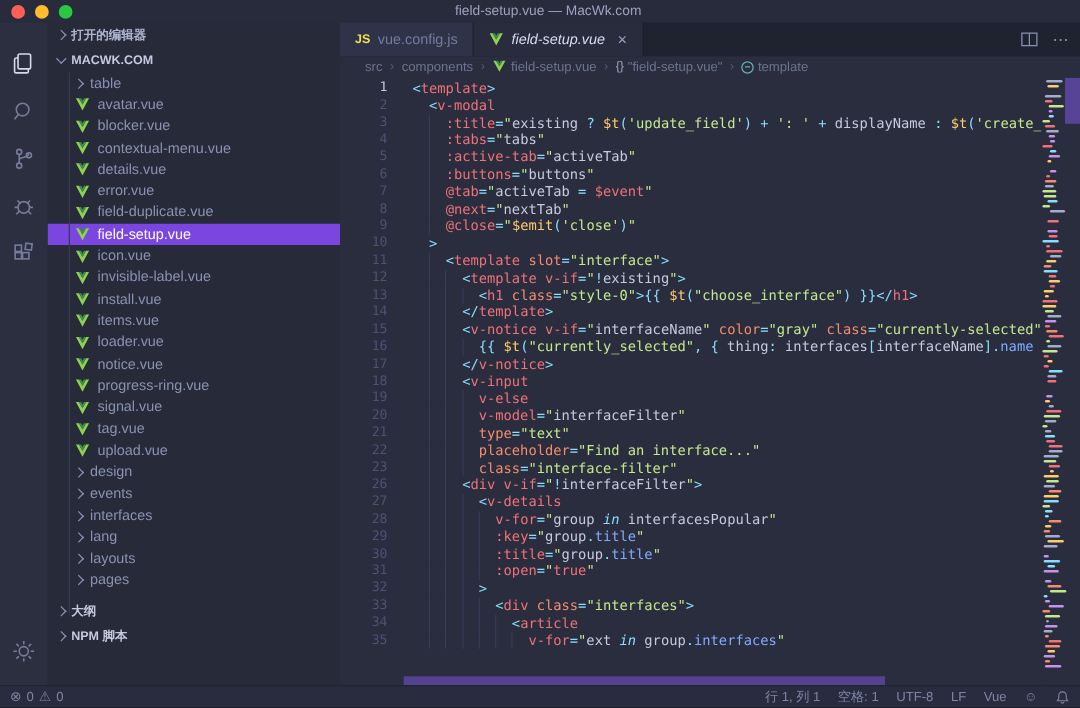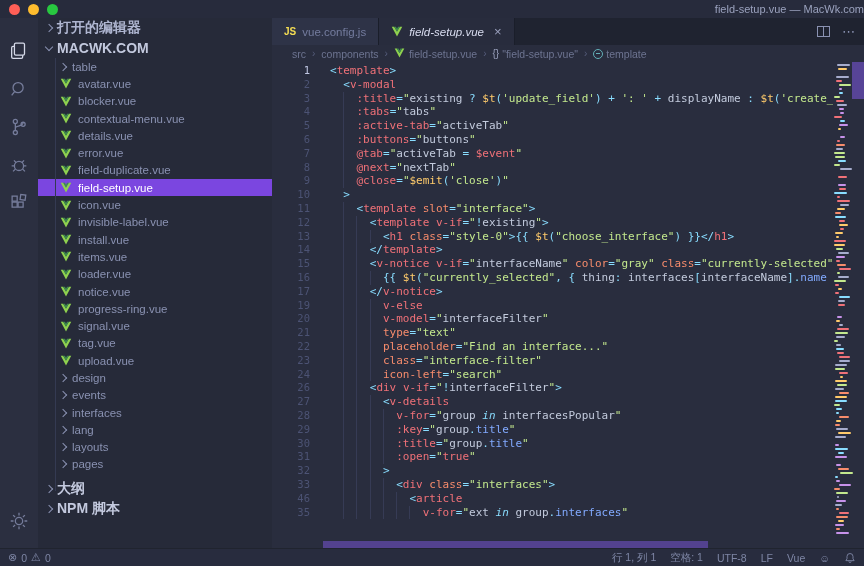--- a/index.html
+++ b/index.html
@@ -4,32 +4,32 @@
 <style>
   html,body{margin:0;padding:0;background:#14161f;}
   *{box-sizing:border-box;}
   .window{width:864px;height:566px;display:flex;flex-direction:column;overflow:hidden;
     font-family:"Liberation Sans","DejaVu Sans",sans-serif;position:relative;background:#292d3e;}
   
   .titlebar{height:18px;background:#272b3c;display:flex;align-items:center;position:relative;flex:0 0 auto;}
   .lights{display:flex;gap:8px;margin-left:9px;}
   .light{width:11px;height:11px;border-radius:50%;}
   .light.r{background:#ff5f57}.light.y{background:#febc2e}.light.g{background:#28c840}
-  .win-title{position:absolute;left:13px;right:0;text-align:right;font-size:11px;color:#9aa1bd;line-height:18px;}
+  .win-title{position:absolute;left:13px;right:0;text-align:center;font-size:11px;color:#9aa1bd;line-height:18px;}
   
   .main{flex:1;display:flex;min-height:0;}
   .activitybar{width:38px;background:#2b2f40;display:flex;flex-direction:column;align-items:center;padding-top:14px;flex:0 0 auto;}
   .act-icon{width:38px;height:38px;display:flex;align-items:center;justify-content:center;opacity:.95;}
   .act-icon svg{stroke:#7a81a0;fill:none;stroke-width:1.4;}
   .act-icon.active svg{stroke:#dfe3f2;}
   .act-spacer{flex:1;}
   
   .sidebar{width:234px;background:#262a39;display:flex;flex-direction:column;font-size:11.5px;color:#8a92b2;flex:0 0 auto;overflow:hidden;}
   .side-title{height:28px;line-height:32px;padding-left:15px;font-size:11px;color:#969db9;letter-spacing:.3px;}
-  .sec-row{height:20px;display:flex;align-items:center;padding-left:6px;gap:5px;color:#c3c9de;font-weight:bold;font-size:14px;cursor:default;}
+  .sec-row{height:20px;display:flex;align-items:center;padding-left:6px;gap:5px;color:#c3c9de;font-weight:bold;font-size:10px;cursor:default;}
   .chev{width:6px;height:6px;border-right:1.3px solid #8a92b2;border-bottom:1.3px solid #8a92b2;display:inline-block;flex:0 0 auto;}
   .chev.right{transform:rotate(-45deg);margin-left:2px;}
   .chev.down{transform:rotate(45deg);margin-left:2px;margin-top:-3px;}
   .tree{position:relative;flex:0 0 auto;}
   .tree-guide{position:absolute;left:17px;top:0;width:1px;background:#343a52;}
   .tree-row{height:17.3px;display:flex;align-items:center;padding-left:22px;gap:6px;cursor:pointer;white-space:nowrap;}
   .tree-row .lbl{font-size:11.5px;color:#8a92b2;}
   .tree-row.folder{padding-left:20px;align-items:center;}
   .tree-row.selected{background:var(--accent,#7b46e0);}
   .tree-row.selected .lbl{color:#ffffff;}
@@ -372,35 +372,35 @@
             <div class="cl"><span class="ln">8</span><span class="lc"><span class="guide" style="left: 2ch;"></span>    <span class="tk-d">@next</span><span class="tk-p">=</span><span class="tk-s">"</span><span class="tk-v">nextTab</span><span class="tk-s">"</span></span></div>
             <div class="cl"><span class="ln">9</span><span class="lc"><span class="guide" style="left: 2ch;"></span>    <span class="tk-d">@close</span><span class="tk-p">=</span><span class="tk-s">"</span><span class="tk-f">$emit</span><span class="tk-p">(</span><span class="tk-s">'close'</span><span class="tk-p">)</span><span class="tk-s">"</span></span></div>
             <div class="cl"><span class="ln">10</span><span class="lc">  <span class="tk-p">&gt;</span></span></div>
             <div class="cl"><span class="ln">11</span><span class="lc"><span class="guide" style="left: 2ch;"></span>    <span class="tk-p">&lt;</span><span class="tk-t">template</span><span class="tk-v"> </span><span class="tk-a">slot</span><span class="tk-p">=</span><span class="tk-s">"interface"</span><span class="tk-p">&gt;</span></span></div>
             <div class="cl"><span class="ln">12</span><span class="lc"><span class="guide" style="left: 2ch;"></span><span class="guide" style="left: 4ch;"></span>      <span class="tk-p">&lt;</span><span class="tk-t">template</span><span class="tk-v"> </span><span class="tk-d">v-if</span><span class="tk-p">=</span><span class="tk-s">"</span><span class="tk-p">!</span><span class="tk-v">existing</span><span class="tk-s">"</span><span class="tk-p">&gt;</span></span></div>
             <div class="cl"><span class="ln">13</span><span class="lc"><span class="guide" style="left: 2ch;"></span><span class="guide" style="left: 4ch;"></span><span class="guide" style="left: 6ch;"></span>        <span class="tk-p">&lt;</span><span class="tk-t">h1</span><span class="tk-v"> </span><span class="tk-a">class</span><span class="tk-p">=</span><span class="tk-s">"style-0"</span><span class="tk-p">&gt;</span><span class="tk-p">{{ </span><span class="tk-f">$t</span><span class="tk-p">(</span><span class="tk-s">"choose_interface"</span><span class="tk-p">)</span><span class="tk-p"> }}</span><span class="tk-p">&lt;/</span><span class="tk-t">h1</span><span class="tk-p">&gt;</span></span></div>
             <div class="cl"><span class="ln">14</span><span class="lc"><span class="guide" style="left: 2ch;"></span><span class="guide" style="left: 4ch;"></span>      <span class="tk-p">&lt;/</span><span class="tk-t">template</span><span class="tk-p">&gt;</span></span></div>
             <div class="cl"><span class="ln">15</span><span class="lc"><span class="guide" style="left: 2ch;"></span><span class="guide" style="left: 4ch;"></span>      <span class="tk-p">&lt;</span><span class="tk-t">v-notice</span><span class="tk-v"> </span><span class="tk-d">v-if</span><span class="tk-p">=</span><span class="tk-s">"</span><span class="tk-v">interfaceName</span><span class="tk-s">"</span><span class="tk-v"> </span><span class="tk-a">color</span><span class="tk-p">=</span><span class="tk-s">"gray"</span><span class="tk-v"> </span><span class="tk-a">class</span><span class="tk-p">=</span><span class="tk-s">"currently-selected"</span><span class="tk-p">&gt;</span></span></div>
             <div class="cl"><span class="ln">16</span><span class="lc"><span class="guide" style="left: 2ch;"></span><span class="guide" style="left: 4ch;"></span><span class="guide" style="left: 6ch;"></span>        <span class="tk-p">{{ </span><span class="tk-f">$t</span><span class="tk-p">(</span><span class="tk-s">"currently_selected"</span><span class="tk-p">, { </span><span class="tk-v">thing</span><span class="tk-p">: </span><span class="tk-v">interfaces</span><span class="tk-p">[</span><span class="tk-v">interfaceName</span><span class="tk-p">]</span><span class="tk-p">.</span><span class="tk-r">name</span><span class="tk-p"> }) }}</span></span></div>
             <div class="cl"><span class="ln">17</span><span class="lc"><span class="guide" style="left: 2ch;"></span><span class="guide" style="left: 4ch;"></span>      <span class="tk-p">&lt;/</span><span class="tk-t">v-notice</span><span class="tk-p">&gt;</span></span></div>
+            <div class="cl"><span class="ln">18</span><span class="lc"><span class="guide" style="left: 2ch;"></span><span class="guide" style="left: 4ch;"></span>      <span class="tk-p">&lt;</span><span class="tk-t">v-input</span></span></div>
             <div class="cl"><span class="ln">19</span><span class="lc"><span class="guide" style="left: 2ch;"></span><span class="guide" style="left: 4ch;"></span><span class="guide" style="left: 6ch;"></span>        <span class="tk-d">v-else</span></span></div>
             <div class="cl"><span class="ln">20</span><span class="lc"><span class="guide" style="left: 2ch;"></span><span class="guide" style="left: 4ch;"></span><span class="guide" style="left: 6ch;"></span>        <span class="tk-d">v-model</span><span class="tk-p">=</span><span class="tk-s">"</span><span class="tk-v">interfaceFilter</span><span class="tk-s">"</span></span></div>
             <div class="cl"><span class="ln">21</span><span class="lc"><span class="guide" style="left: 2ch;"></span><span class="guide" style="left: 4ch;"></span><span class="guide" style="left: 6ch;"></span>        <span class="tk-a">type</span><span class="tk-p">=</span><span class="tk-s">"text"</span></span></div>
             <div class="cl"><span class="ln">22</span><span class="lc"><span class="guide" style="left: 2ch;"></span><span class="guide" style="left: 4ch;"></span><span class="guide" style="left: 6ch;"></span>        <span class="tk-a">placeholder</span><span class="tk-p">=</span><span class="tk-s">"Find an interface..."</span></span></div>
             <div class="cl"><span class="ln">23</span><span class="lc"><span class="guide" style="left: 2ch;"></span><span class="guide" style="left: 4ch;"></span><span class="guide" style="left: 6ch;"></span>        <span class="tk-a">class</span><span class="tk-p">=</span><span class="tk-s">"interface-filter"</span></span></div>
-            <div class="cl"><span class="ln">24</span><span class="lc"><span class="guide" style="left: 2ch;"></span><span class="guide" style="left: 4ch;"></span><span class="guide" style="left: 6ch;"></span>        <span class="tk-a">icon-left</span><span class="tk-p">=</span><span class="tk-s">"search"</span></span></div>
             <div class="cl"><span class="ln">26</span><span class="lc"><span class="guide" style="left: 2ch;"></span><span class="guide" style="left: 4ch;"></span>      <span class="tk-p">&lt;</span><span class="tk-t">div</span><span class="tk-v"> </span><span class="tk-d">v-if</span><span class="tk-p">=</span><span class="tk-s">"</span><span class="tk-p">!</span><span class="tk-v">interfaceFilter</span><span class="tk-s">"</span><span class="tk-p">&gt;</span></span></div>
             <div class="cl"><span class="ln">27</span><span class="lc"><span class="guide" style="left: 2ch;"></span><span class="guide" style="left: 4ch;"></span><span class="guide" style="left: 6ch;"></span>        <span class="tk-p">&lt;</span><span class="tk-t">v-details</span></span></div>
             <div class="cl"><span class="ln">28</span><span class="lc"><span class="guide" style="left: 2ch;"></span><span class="guide" style="left: 4ch;"></span><span class="guide" style="left: 6ch;"></span><span class="guide" style="left: 8ch;"></span>          <span class="tk-d">v-for</span><span class="tk-p">=</span><span class="tk-s">"</span><span class="tk-v">group </span><span class="tk-k">in</span><span class="tk-v"> interfacesPopular</span><span class="tk-s">"</span></span></div>
             <div class="cl"><span class="ln">29</span><span class="lc"><span class="guide" style="left: 2ch;"></span><span class="guide" style="left: 4ch;"></span><span class="guide" style="left: 6ch;"></span><span class="guide" style="left: 8ch;"></span>          <span class="tk-d">:key</span><span class="tk-p">=</span><span class="tk-s">"</span><span class="tk-v">group</span><span class="tk-p">.</span><span class="tk-r">title</span><span class="tk-s">"</span></span></div>
             <div class="cl"><span class="ln">30</span><span class="lc"><span class="guide" style="left: 2ch;"></span><span class="guide" style="left: 4ch;"></span><span class="guide" style="left: 6ch;"></span><span class="guide" style="left: 8ch;"></span>          <span class="tk-d">:title</span><span class="tk-p">=</span><span class="tk-s">"</span><span class="tk-v">group</span><span class="tk-p">.</span><span class="tk-r">title</span><span class="tk-s">"</span></span></div>
             <div class="cl"><span class="ln">31</span><span class="lc"><span class="guide" style="left: 2ch;"></span><span class="guide" style="left: 4ch;"></span><span class="guide" style="left: 6ch;"></span><span class="guide" style="left: 8ch;"></span>          <span class="tk-d">:open</span><span class="tk-p">=</span><span class="tk-s">"</span><span class="tk-x">true</span><span class="tk-s">"</span></span></div>
             <div class="cl"><span class="ln">32</span><span class="lc"><span class="guide" style="left: 2ch;"></span><span class="guide" style="left: 4ch;"></span><span class="guide" style="left: 6ch;"></span>        <span class="tk-p">&gt;</span></span></div>
             <div class="cl"><span class="ln">33</span><span class="lc"><span class="guide" style="left: 2ch;"></span><span class="guide" style="left: 4ch;"></span><span class="guide" style="left: 6ch;"></span><span class="guide" style="left: 8ch;"></span>          <span class="tk-p">&lt;</span><span class="tk-t">div</span><span class="tk-v"> </span><span class="tk-a">class</span><span class="tk-p">=</span><span class="tk-s">"interfaces"</span><span class="tk-p">&gt;</span></span></div>
-            <div class="cl"><span class="ln">46</span><span class="lc"><span class="guide" style="left: 2ch;"></span><span class="guide" style="left: 4ch;"></span><span class="guide" style="left: 6ch;"></span><span class="guide" style="left: 8ch;"></span><span class="guide" style="left: 10ch;"></span>            <span class="tk-p">&lt;</span><span class="tk-t">article</span></span></div>
+            <div class="cl"><span class="ln">34</span><span class="lc"><span class="guide" style="left: 2ch;"></span><span class="guide" style="left: 4ch;"></span><span class="guide" style="left: 6ch;"></span><span class="guide" style="left: 8ch;"></span><span class="guide" style="left: 10ch;"></span>            <span class="tk-p">&lt;</span><span class="tk-t">article</span></span></div>
             <div class="cl"><span class="ln">35</span><span class="lc"><span class="guide" style="left: 2ch;"></span><span class="guide" style="left: 4ch;"></span><span class="guide" style="left: 6ch;"></span><span class="guide" style="left: 8ch;"></span><span class="guide" style="left: 10ch;"></span><span class="guide" style="left: 12ch;"></span>              <span class="tk-d">v-for</span><span class="tk-p">=</span><span class="tk-s">"</span><span class="tk-v">ext </span><span class="tk-k">in</span><span class="tk-v"> group</span><span class="tk-p">.</span><span class="tk-r">interfaces</span><span class="tk-s">"</span></span></div>
           </div>
         <div class="minimap">
           <div class="mm-rows" id="mm-rows">
               <div style="margin-left: 18%; width: 69%; background: rgb(166, 172, 205);"></div>
               <div style="margin-left: 24%; width: 46%; background: rgb(255, 203, 107);"></div>
               <div style="background: transparent;"></div>
               <div style="margin-left: 10%; width: 74%; background: rgb(166, 172, 205);"></div>
               <div style="margin-left: 12%; width: 30%; background: rgb(240, 113, 120);"></div>
               <div style="margin-left: 29%; width: 65%; background: rgb(195, 232, 141);"></div>

